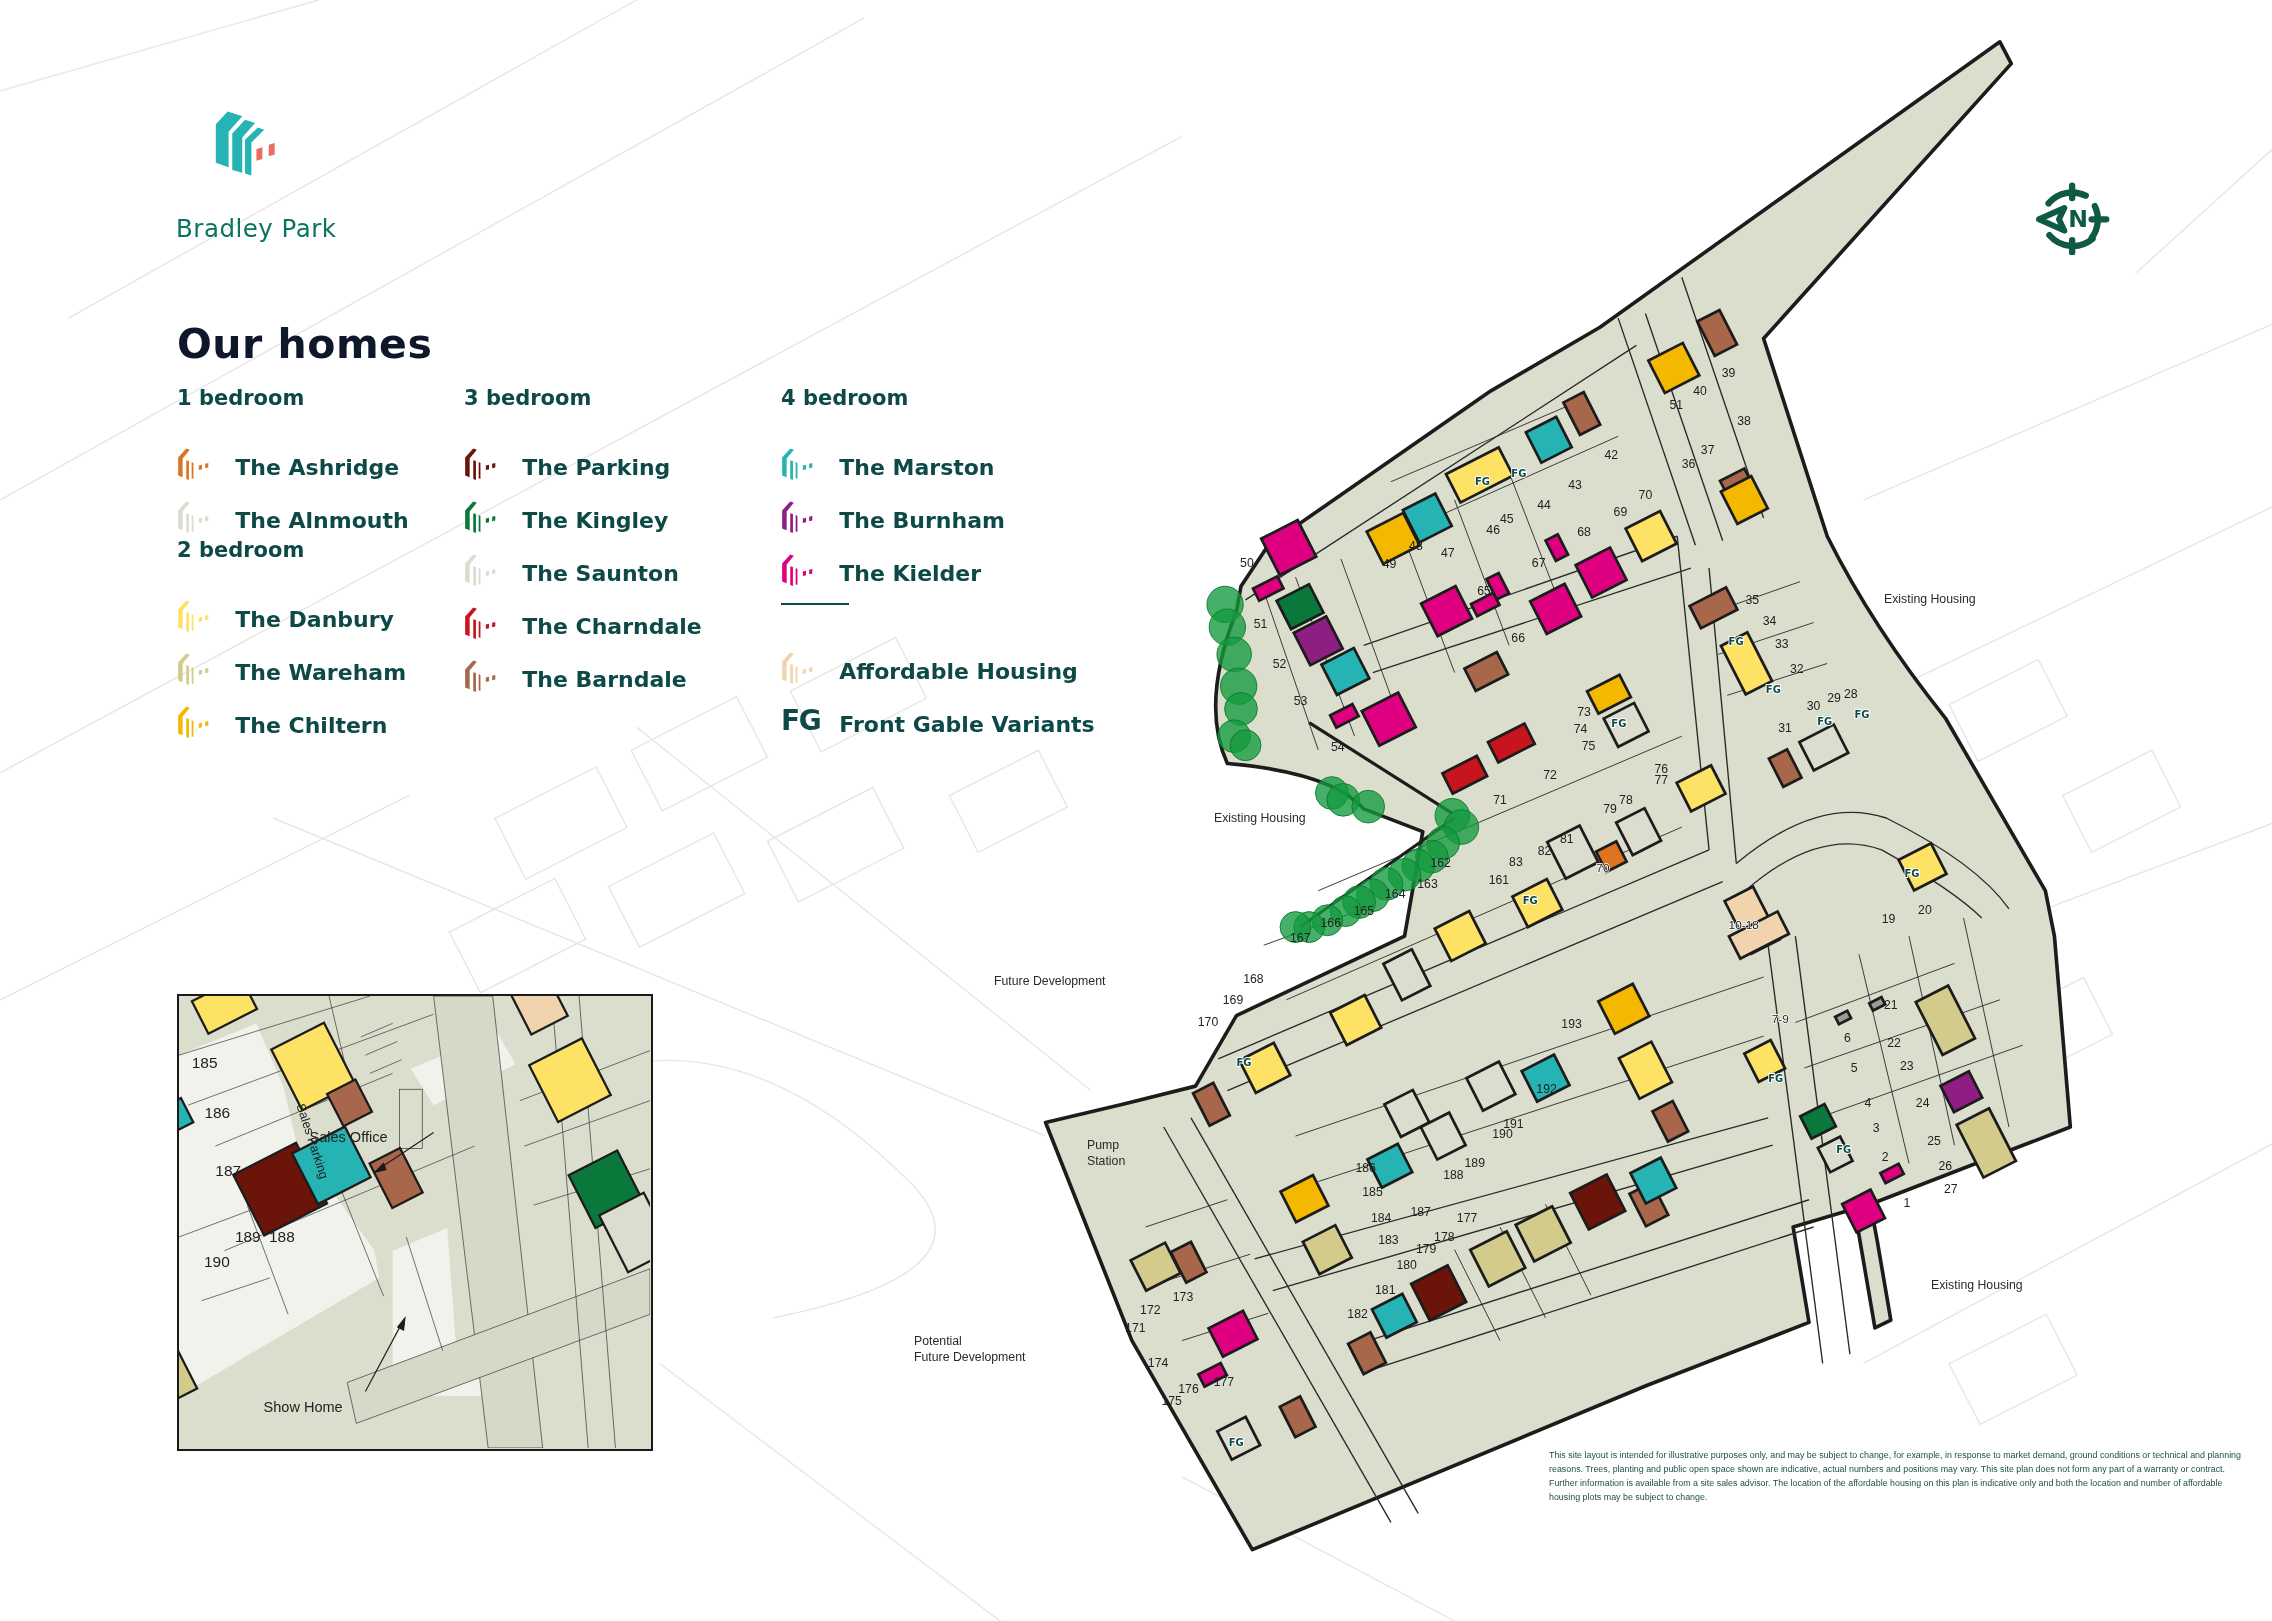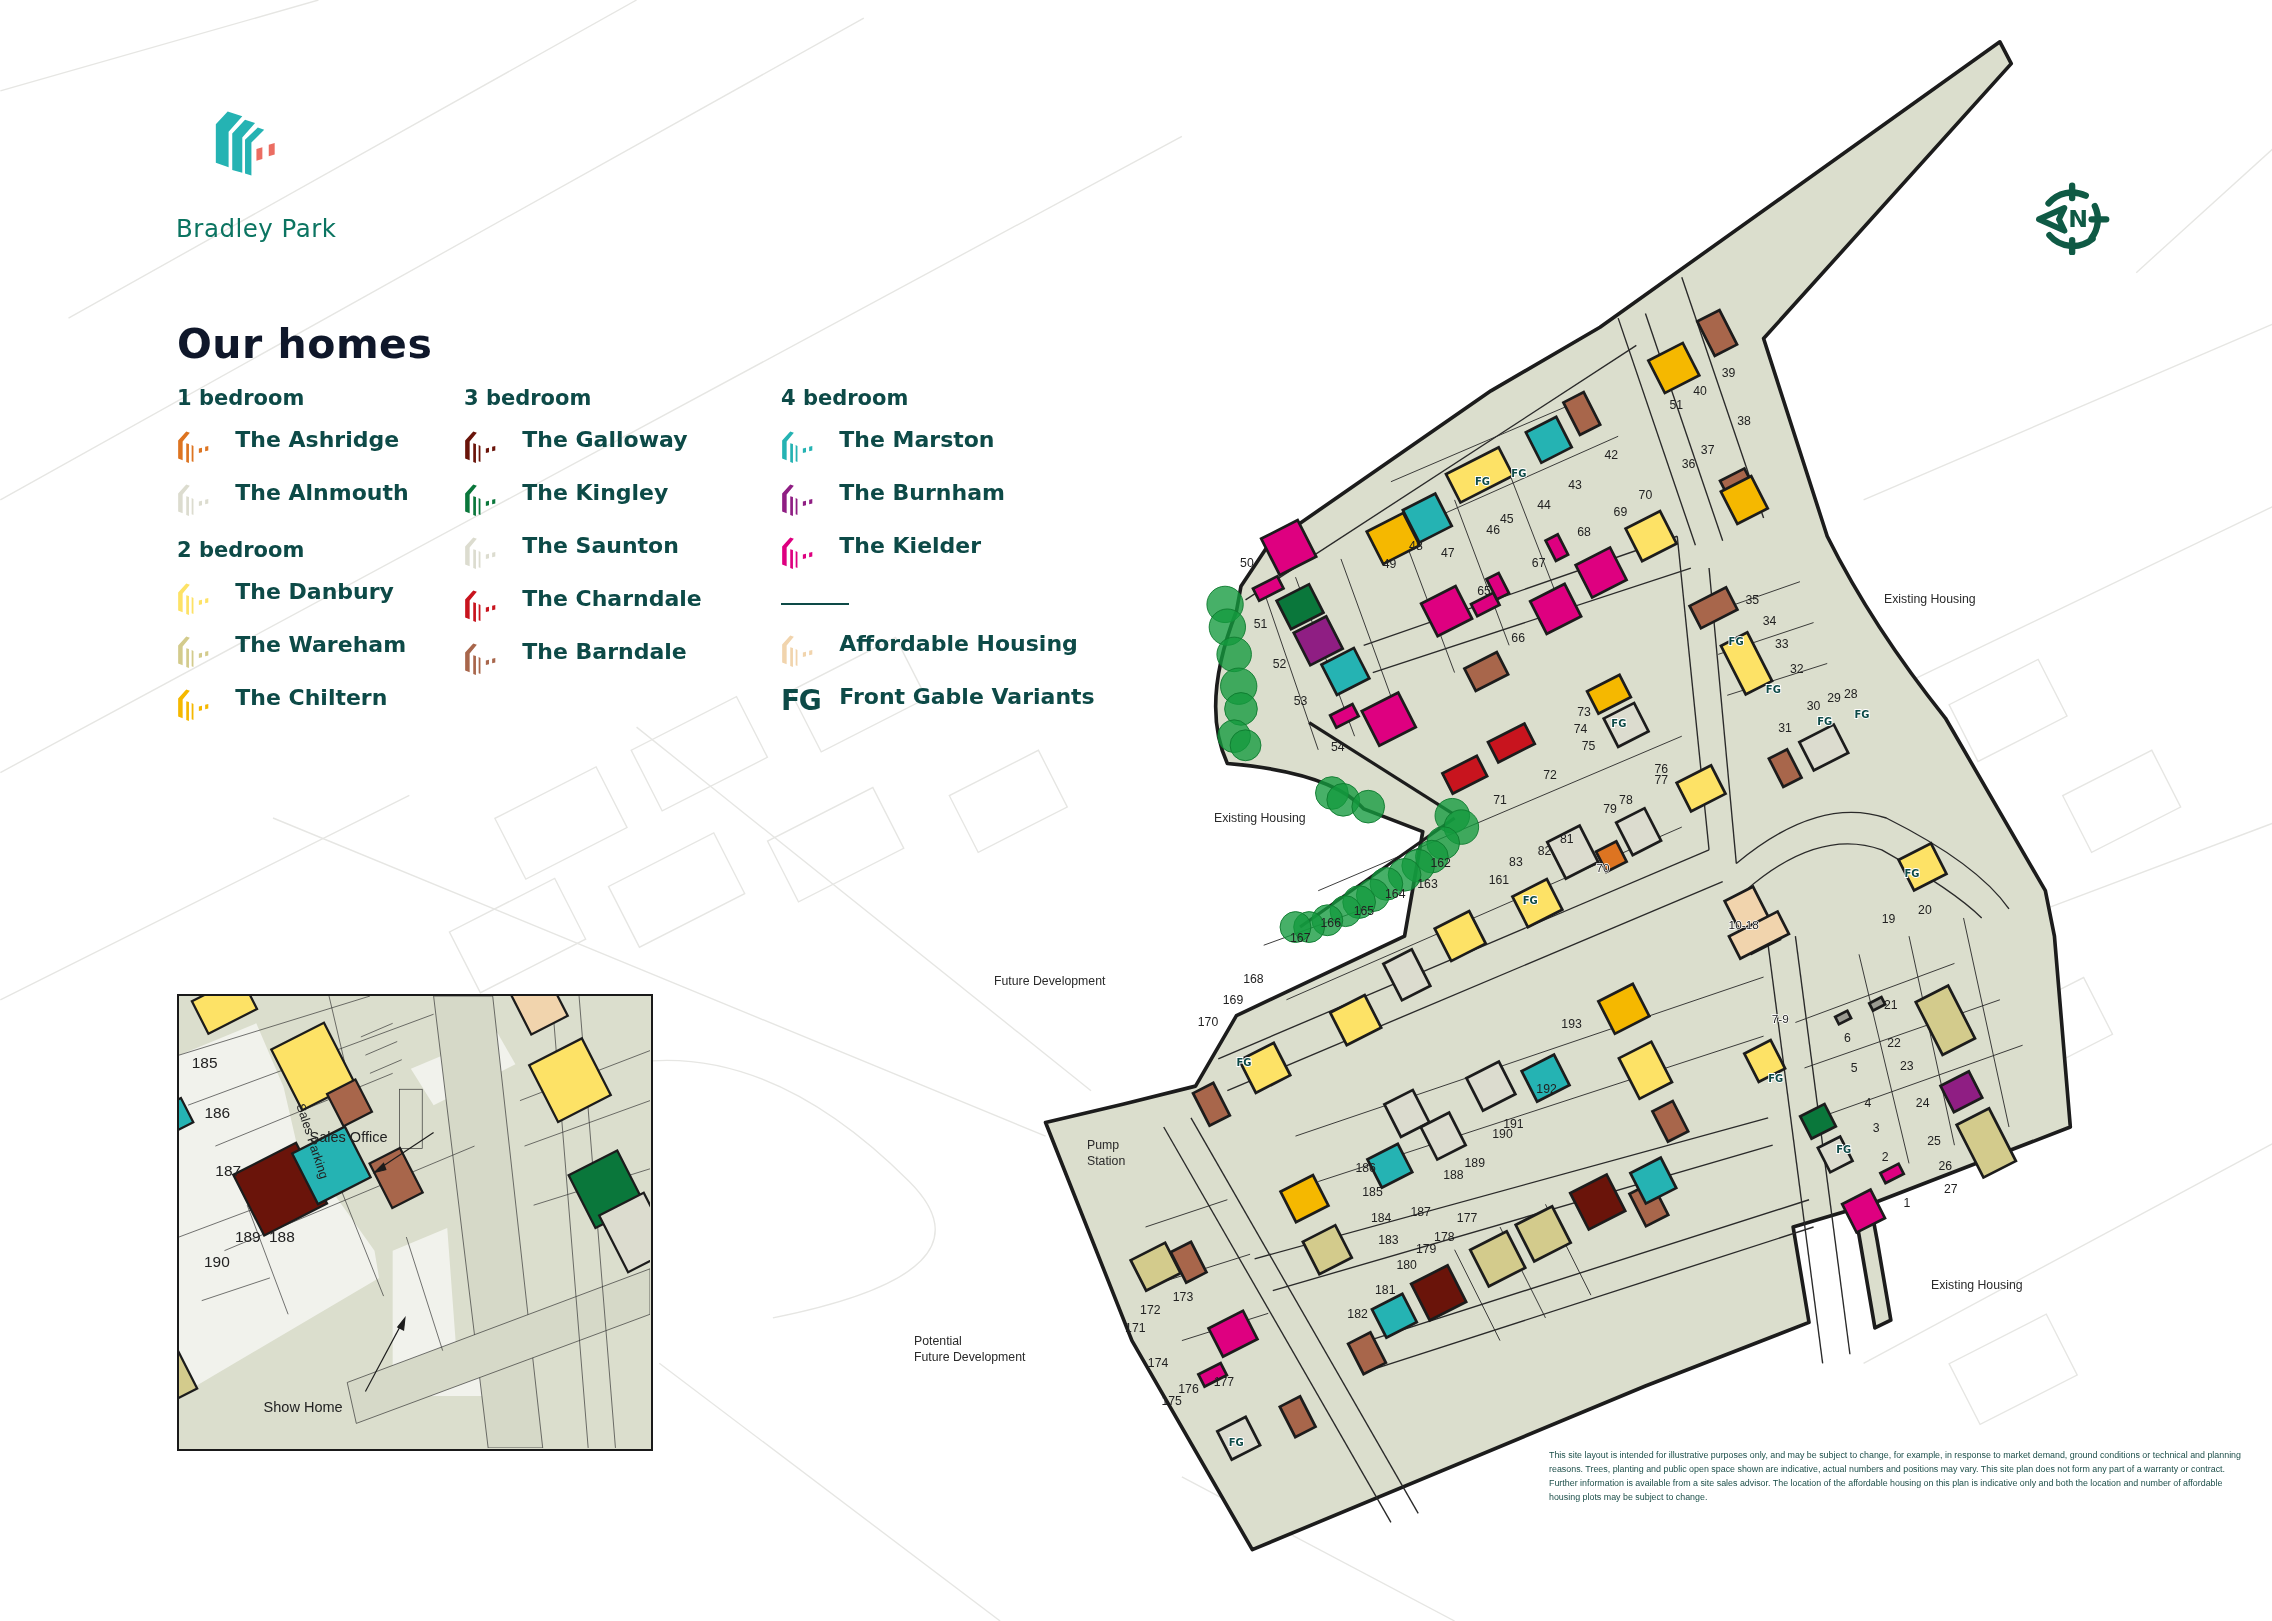--- a/index.html
+++ b/index.html
@@ -4,21 +4,21 @@
 <style>
   html, body { margin:0; padding:0; background:#ffffff; }
   body { width:2287px; height:1621px; position:relative; overflow:hidden; font-family:"Liberation Sans", sans-serif; color:#0f4a48; }
   .bg-lines { position:absolute; left:0; top:0; width:2287px; height:1621px; }
   .logo { position:absolute; left:214px; top:107px; width:73px; height:73px; }
   .brand { position:absolute; left:176px; top:214px; font-size:24.5px; color:#0b7461; font-family:"DejaVu Sans", sans-serif; letter-spacing:0.5px; }
   .compass { position:absolute; left:2029px; top:175px; width:84px; height:80px; }
   .title { position:absolute; left:177px; top:320px; font-size:41px; font-weight:bold; color:#0f172a; font-family:"DejaVu Sans", sans-serif; letter-spacing:0.5px; }
   .col { position:absolute; top:385px; }
   .col h3 { margin:0 0 14.5px 0; font-size:21px; font-weight:bold; color:#0d4a47; font-family:"DejaVu Sans", sans-serif; height:27px; line-height:27px;}
-  .legend-item { display:flex; align-items:flex-start; height:53px; }
+  .legend-item { display:flex; align-items:flex-end; height:53px; }
   .legend-item .ico { width:41px; height:36px; margin-right:17.3px; flex:none; }
   .legend-item .lbl { font-size:22px; font-weight:bold; color:#0d4a47; font-family:"DejaVu Sans", sans-serif; white-space:nowrap;}
   .divider { width:68px; height:2.7px; background:#0d4a47; margin:17.3px 0 26px 0; }
   .fg-mark { width:41px; margin-right:17.3px; font-size:28px; font-weight:bold; color:#0d4a47; font-family:"DejaVu Sans", sans-serif; text-align:left; letter-spacing:-1.4px;}
   .inset { position:absolute; left:177px; top:994px; width:476px; height:457px; border:2.7px solid #1a1a1a; background:#dcdecd; overflow:hidden; box-sizing:border-box; }
   .site { position:absolute; left:0; top:0; width:2287px; height:1621px; }
   .area-label { position:absolute; font-size:12.3px; color:#2a2a2a; white-space:nowrap; font-family:"Liberation Sans", sans-serif; text-align:left; line-height:15.5px;}
   .disclaimer { position:absolute; left:1501px; top:1448px; width:695px; font-size:8.9px; line-height:14px; color:#1d4f4a; font-family:"Liberation Sans", sans-serif;margin-left:48px; }
   .plotnum { font-family:"Liberation Sans", sans-serif; fill:#222; }
   .fg { font-family:"DejaVu Sans", sans-serif; font-weight:bold; fill:#0d4a47; stroke:#fff; stroke-width:4px; paint-order:stroke; }
@@ -127,21 +127,21 @@
     <span class="lbl">The Chiltern</span>
   </div>
 </div>
 
 <div class="col" style="left:464px;">
   <h3>3 bedroom</h3>
   <div class="legend-item">
     <svg class="ico" fill="#6a140a" viewBox="0 0 90 80" width="41" height="36">
         <use href="#house-ico"></use>
       </svg>
-    <span class="lbl">The Galloway</span>
+    <span class="lbl">The Parking</span>
   </div>
   <div class="legend-item">
     <svg class="ico" fill="#0a773b" viewBox="0 0 90 80" width="41" height="36">
         <use href="#house-ico"></use>
       </svg>
     <span class="lbl">The Kingley</span>
   </div>
   <div class="legend-item">
     <svg class="ico" fill="#dcdccf" viewBox="0 0 90 80" width="41" height="36">
         <use href="#house-ico"></use>

